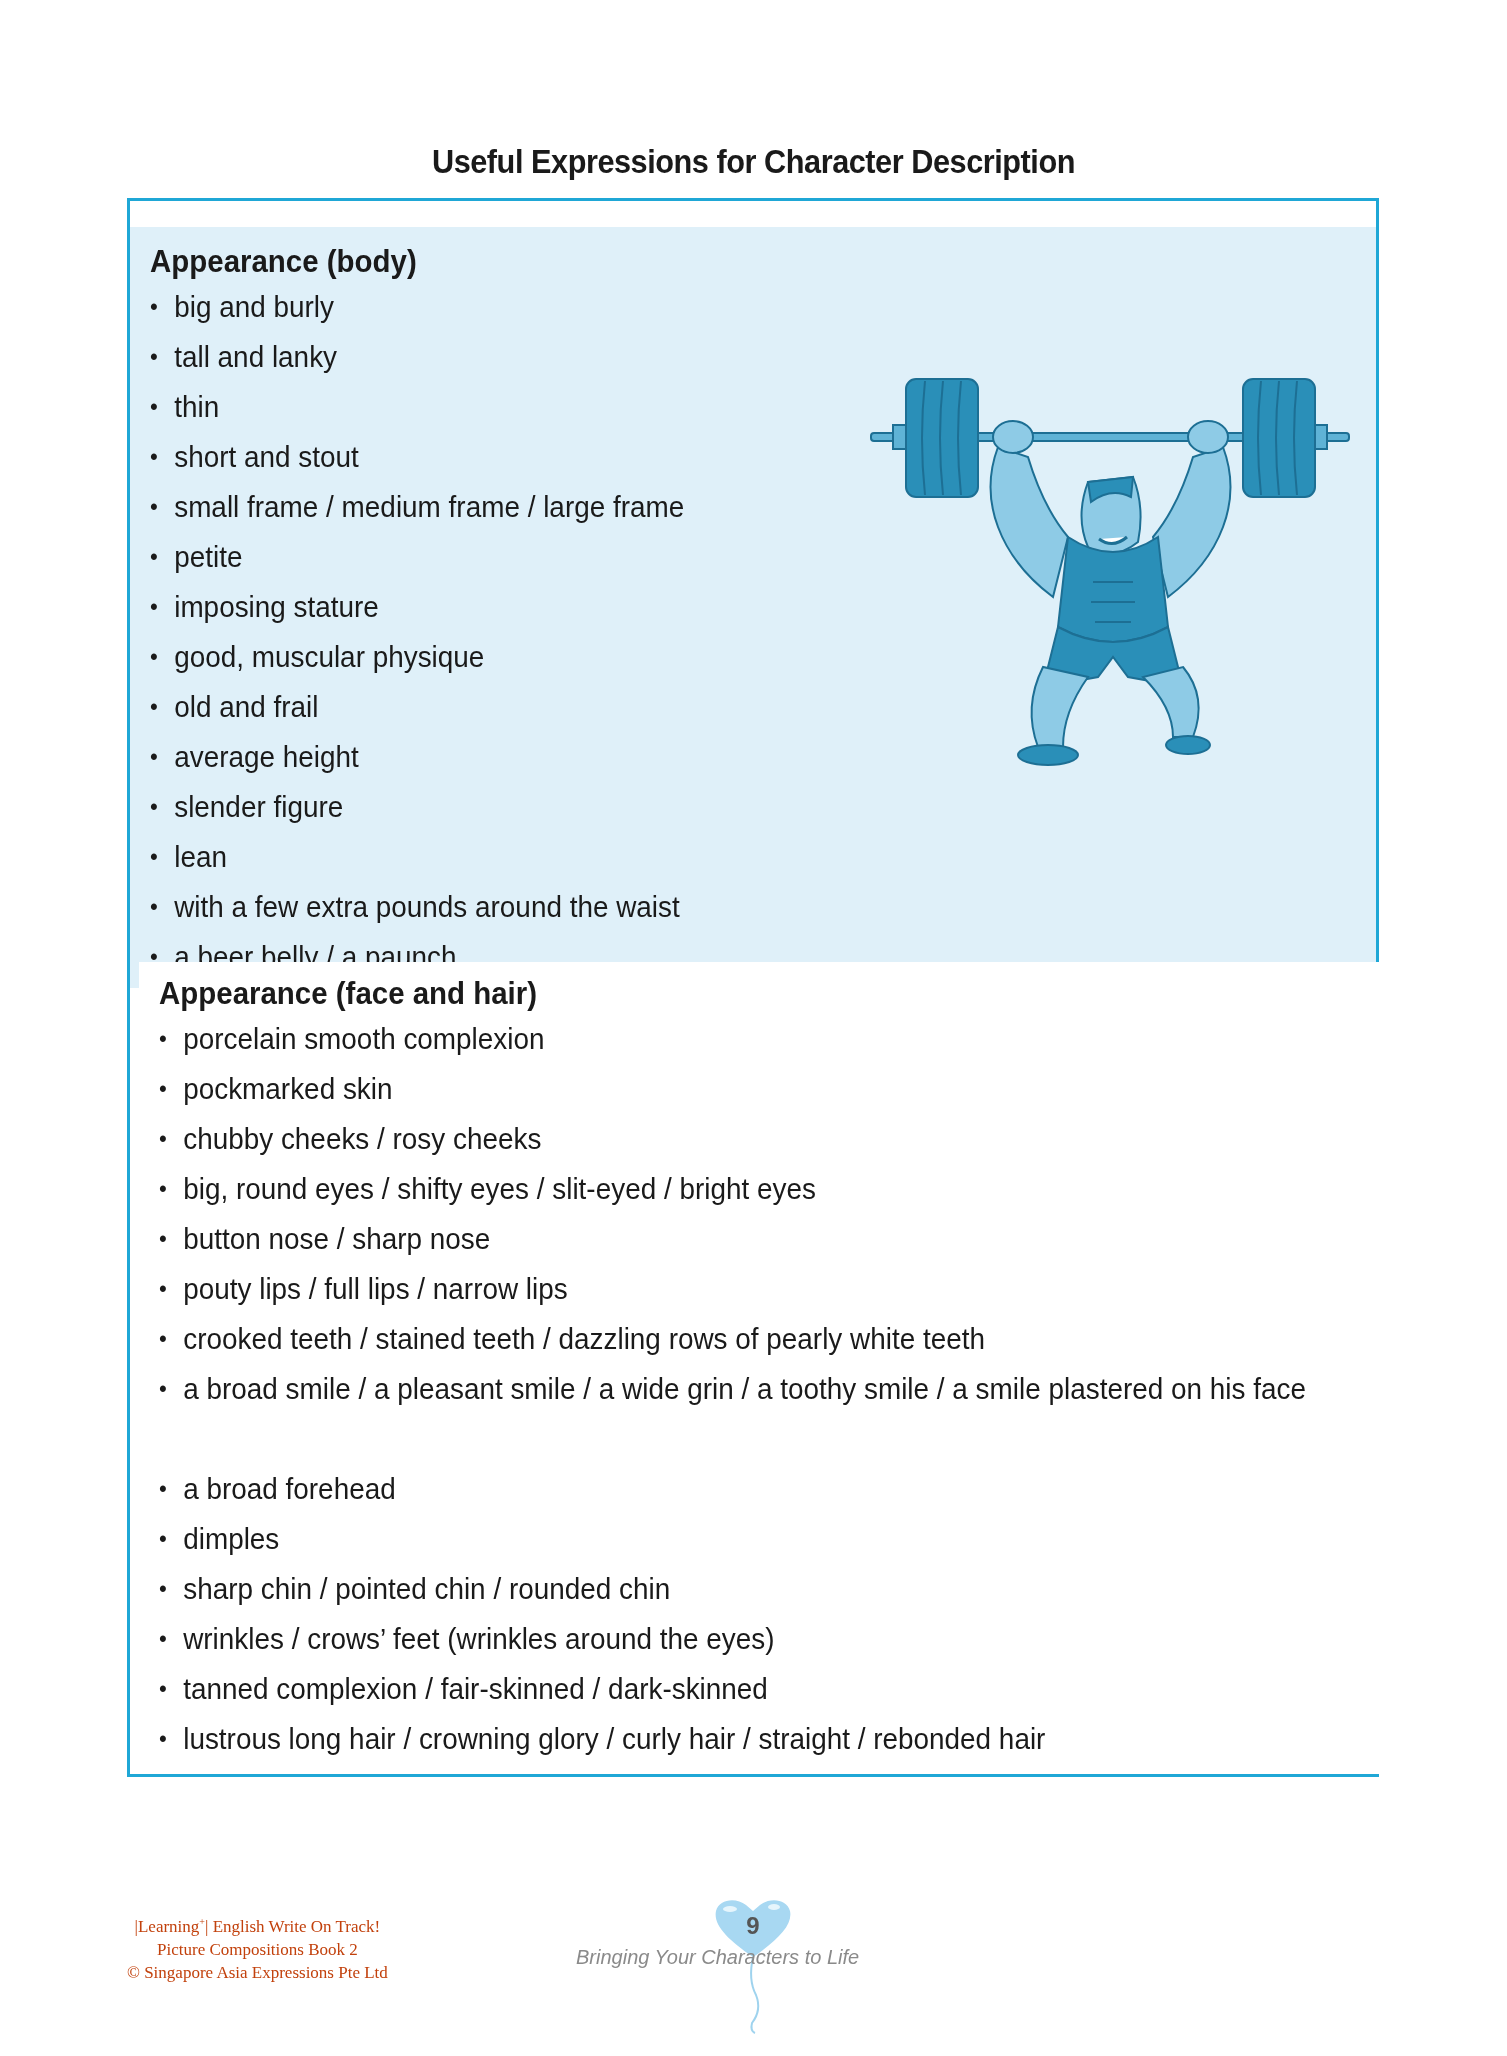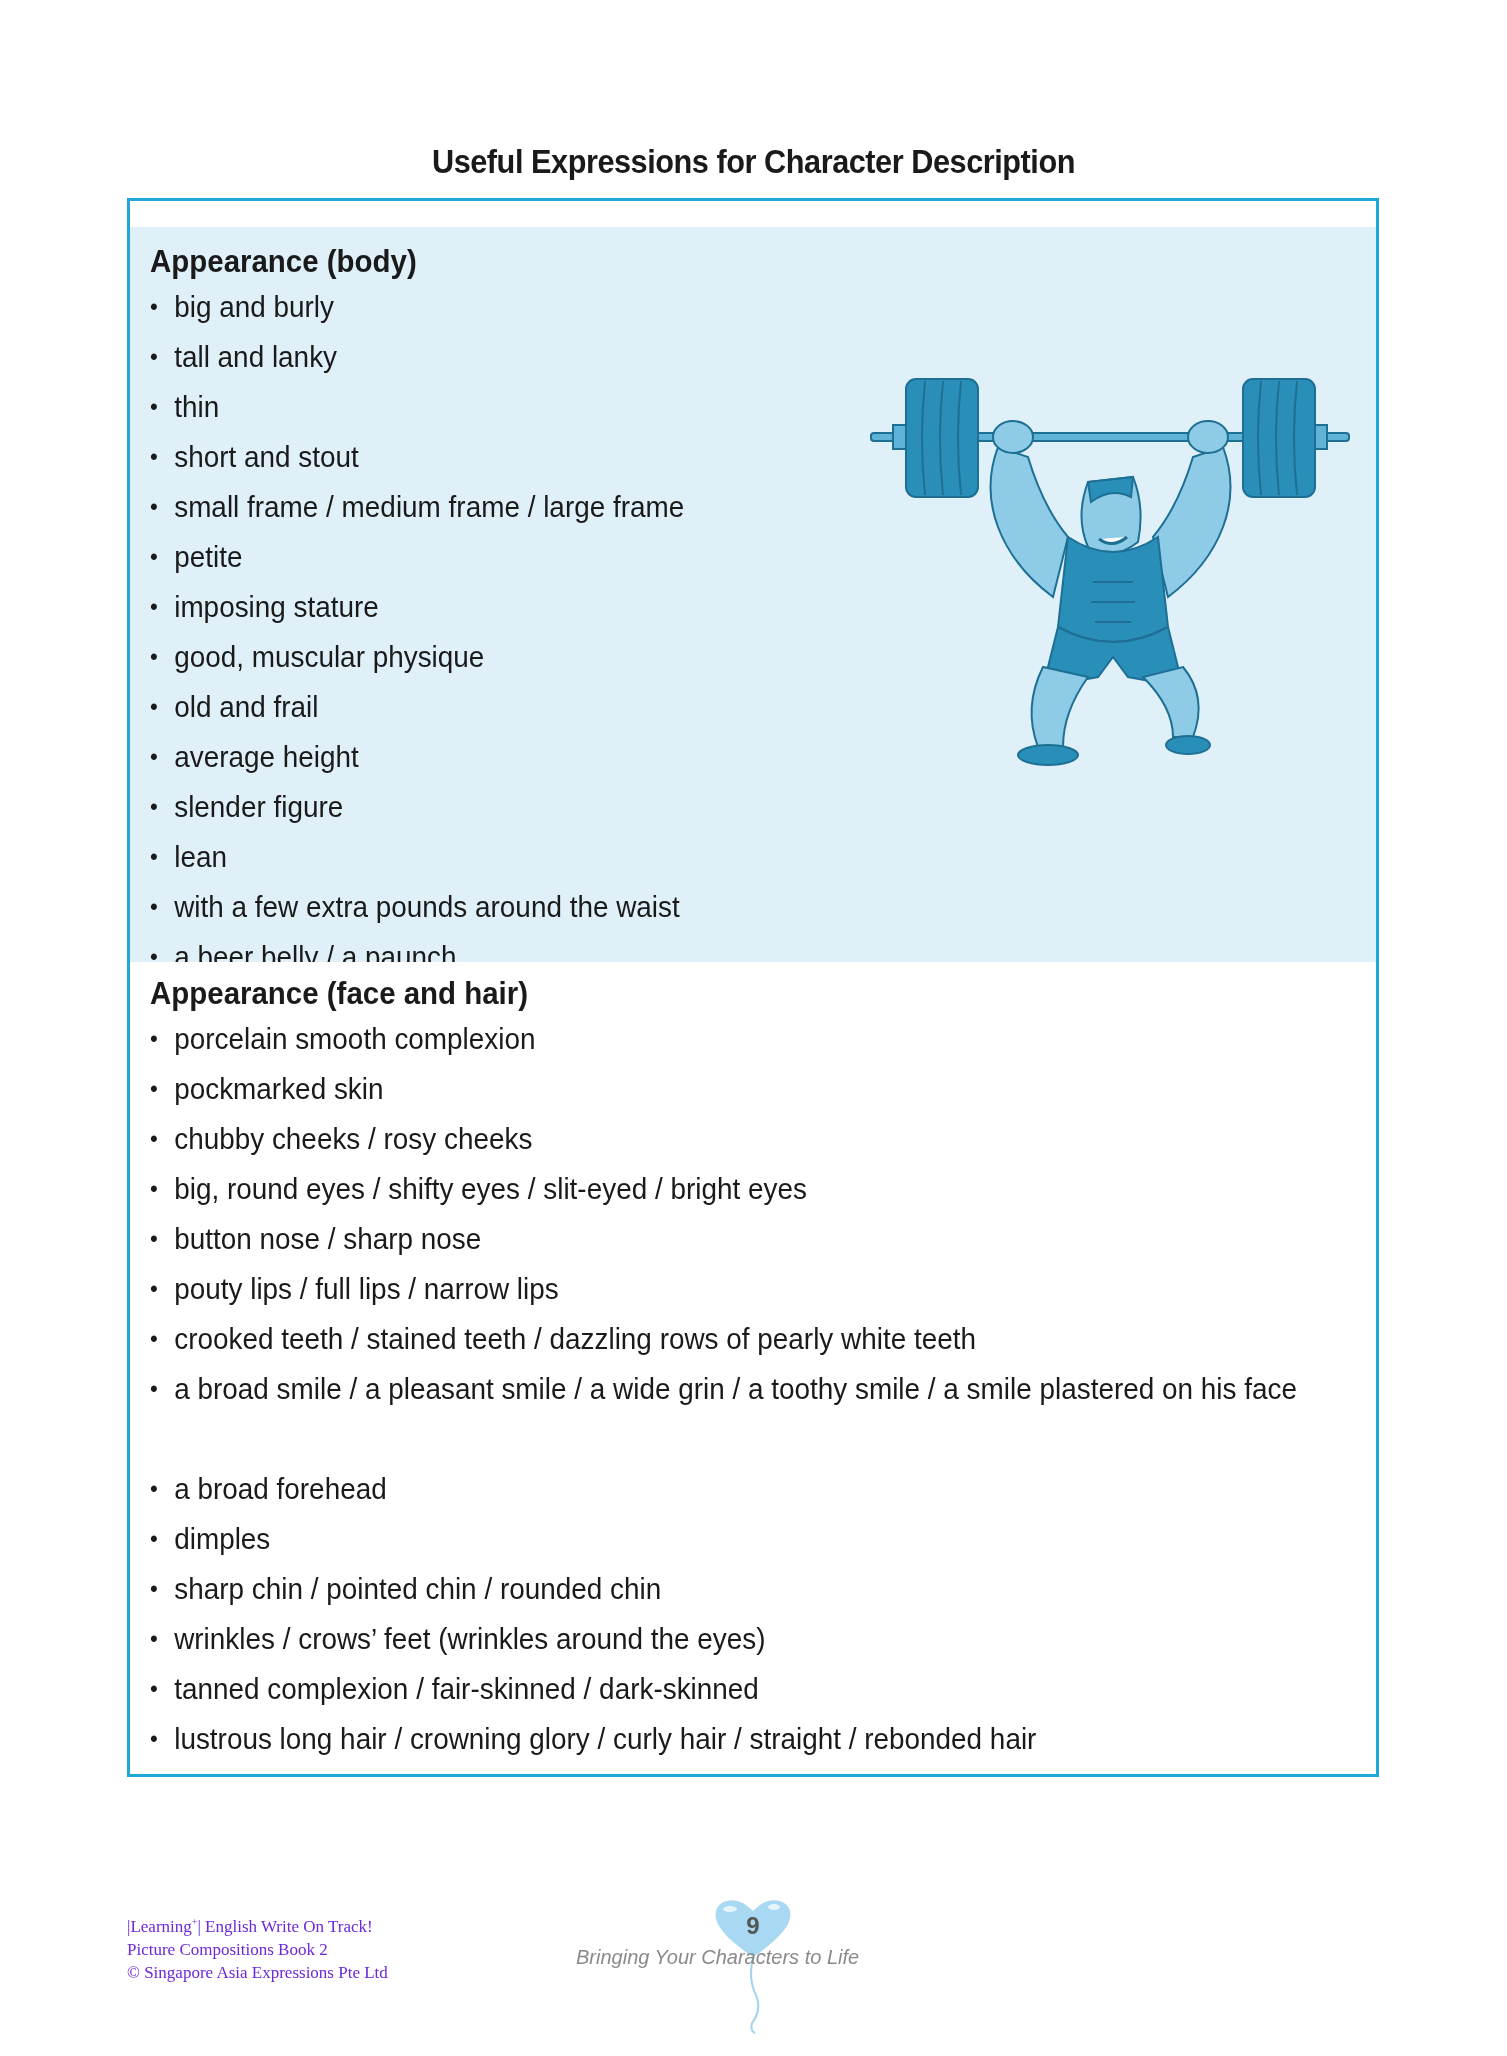--- a/index.html
+++ b/index.html
@@ -1,27 +1,27 @@
 <!DOCTYPE html>
 <html><head>
   <meta charset="utf-8">
   <style>
     html, body { margin: 0; padding: 0; background: #ffffff; }
     body { width: 1507px; height: 2056px; position: relative; overflow: hidden; font-family: "Liberation Sans", sans-serif; color: #1a1a1a; }
     .title { position: absolute; left: 0; width: 1507px; top: 143px; text-align: center; font-size: 33px; font-weight: bold; letter-spacing: -0.5px; color: #1a1a1a; transform: scaleX(0.93); transform-origin: 753px 0; }
     .box { position: absolute; left: 127px; top: 198px; width: 1246px; height: 1573px; border: 3px solid #1fa7d6; background: #ffffff; }
     .section-body { position: absolute; left: 0; top: 0; width: 1246px; height: 761px; background: #dff0f9; margin-top: 26px; }
-    .section-face { position: absolute; left: 0; top: 761px; width: 1246px; height: 812px; background: #ffffff; }
+    .section-face { position: absolute; left: 9px; top: 761px; width: 1246px; height: 812px; background: #ffffff; }
     .heading { position: absolute; left: 20px; font-size: 31px; font-weight: bold; white-space: nowrap; transform: scaleX(0.95); transform-origin: 0 0; }
     .list { position: absolute; left: 20px; margin: 0; padding: 0; list-style: none; }
     .list li { position: relative; height: 50px; line-height: 50px; font-size: 30px; white-space: nowrap; padding-left: 26px; transform: scaleX(0.93); transform-origin: 0 0; }
     .list li.wrap { height: 100px; white-space: normal; width: 1235px; }
     .bullet { position: absolute; left: 0; top: 0; font-size: 24px; }
     .figure { position: absolute; left: 733px; top: 140px; width: 495px; height: 400px; }
-    .footer-left { position: absolute; left: 127px; top: 1910px; font-family: "Liberation Serif", serif; font-size: 17px; line-height: 23px; color: #6d28d9; }
+    .footer-left { position: absolute; left: 127px; top: 1910px; font-family: "Liberation Serif", serif; font-size: 17px; line-height: 23px; color: #c2410c; text-align: center; }
     .footer-left sup { font-size: 10px; }
     .balloon { position: absolute; left: 708px; top: 1895px; width: 90px; height: 145px; }
     .page-num { position: absolute; left: 708px; top: 1912px; width: 90px; text-align: center; font-size: 24px; font-weight: bold; color: #555; }
     .tagline { position: absolute; left: 576px; top: 1946px; font-size: 20px; font-style: italic; color: #8a8a8a; white-space: nowrap; }
   </style>
 </head>
 <body>
 
 <div class="title">Useful Expressions for Character Description</div>
 

